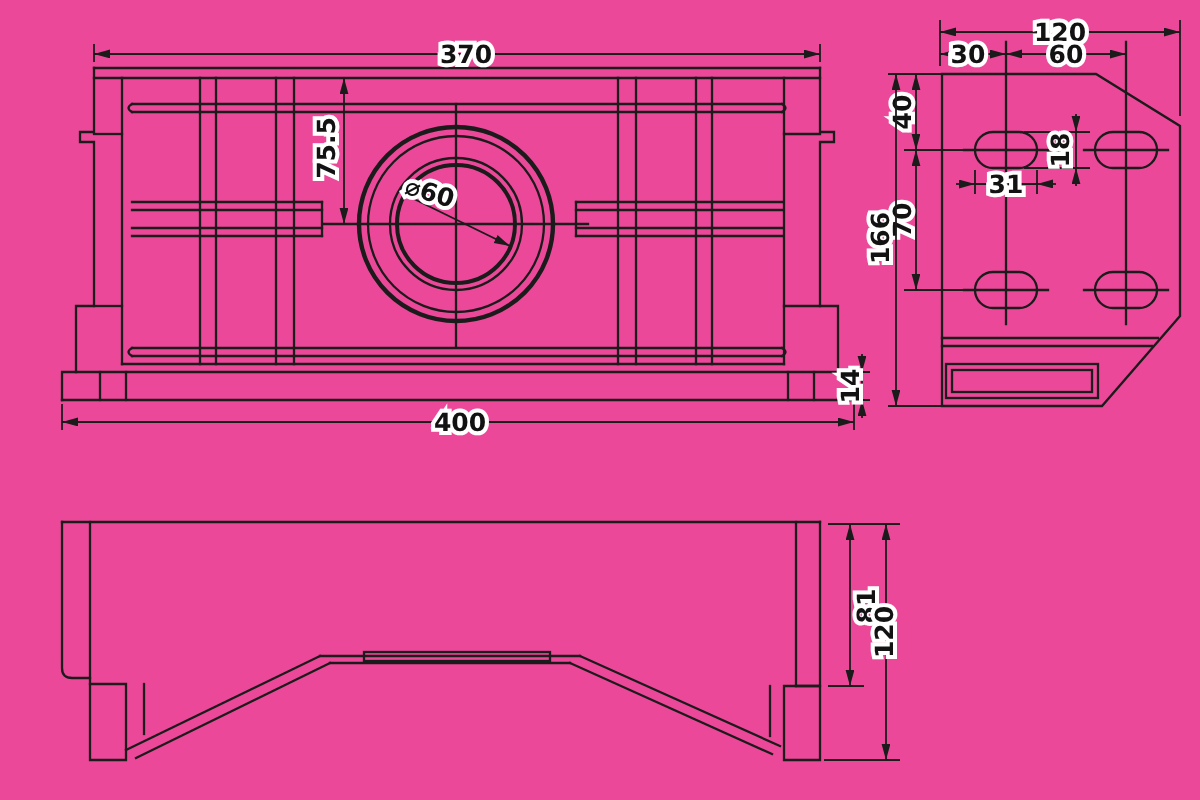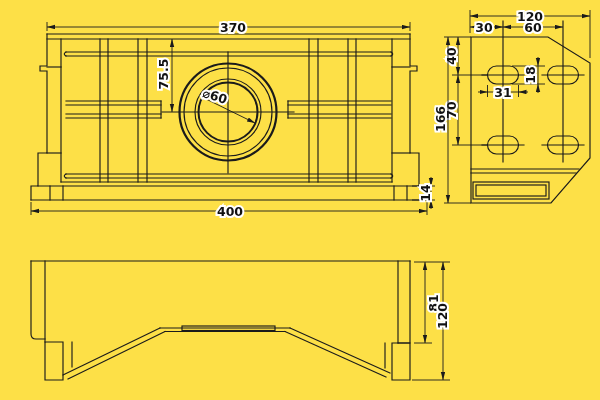--- a/index.html
+++ b/index.html
@@ -1,16 +1,16 @@
 <!DOCTYPE html>
 <html><head>
 <meta charset="utf-8">
 <style>
   html,body{margin:0;padding:0;background:#ffffff;}
-  .page{width:600px;height:400px;background:#fde047;position:relative;overflow:hidden;}
+  .page{width:600px;height:400px;background:#ec4899;position:relative;overflow:hidden;}
   svg{display:block;}
   
   .ol line,.ol path,.ol rect,.ol circle{stroke:#1b1b1b;stroke-width:1.15;fill:none;stroke-linecap:square;}
   
   .tk{stroke:#1b1b1b;stroke-width:2;fill:none;}
   
   .cl{stroke:#3c3c3c;stroke-width:0.7;fill:none;}
   
   .dm line,.dm path{stroke:#1b1b1b;stroke-width:0.9;fill:none;}
   .padfill{fill:#1b1b1b;stroke:none;}

